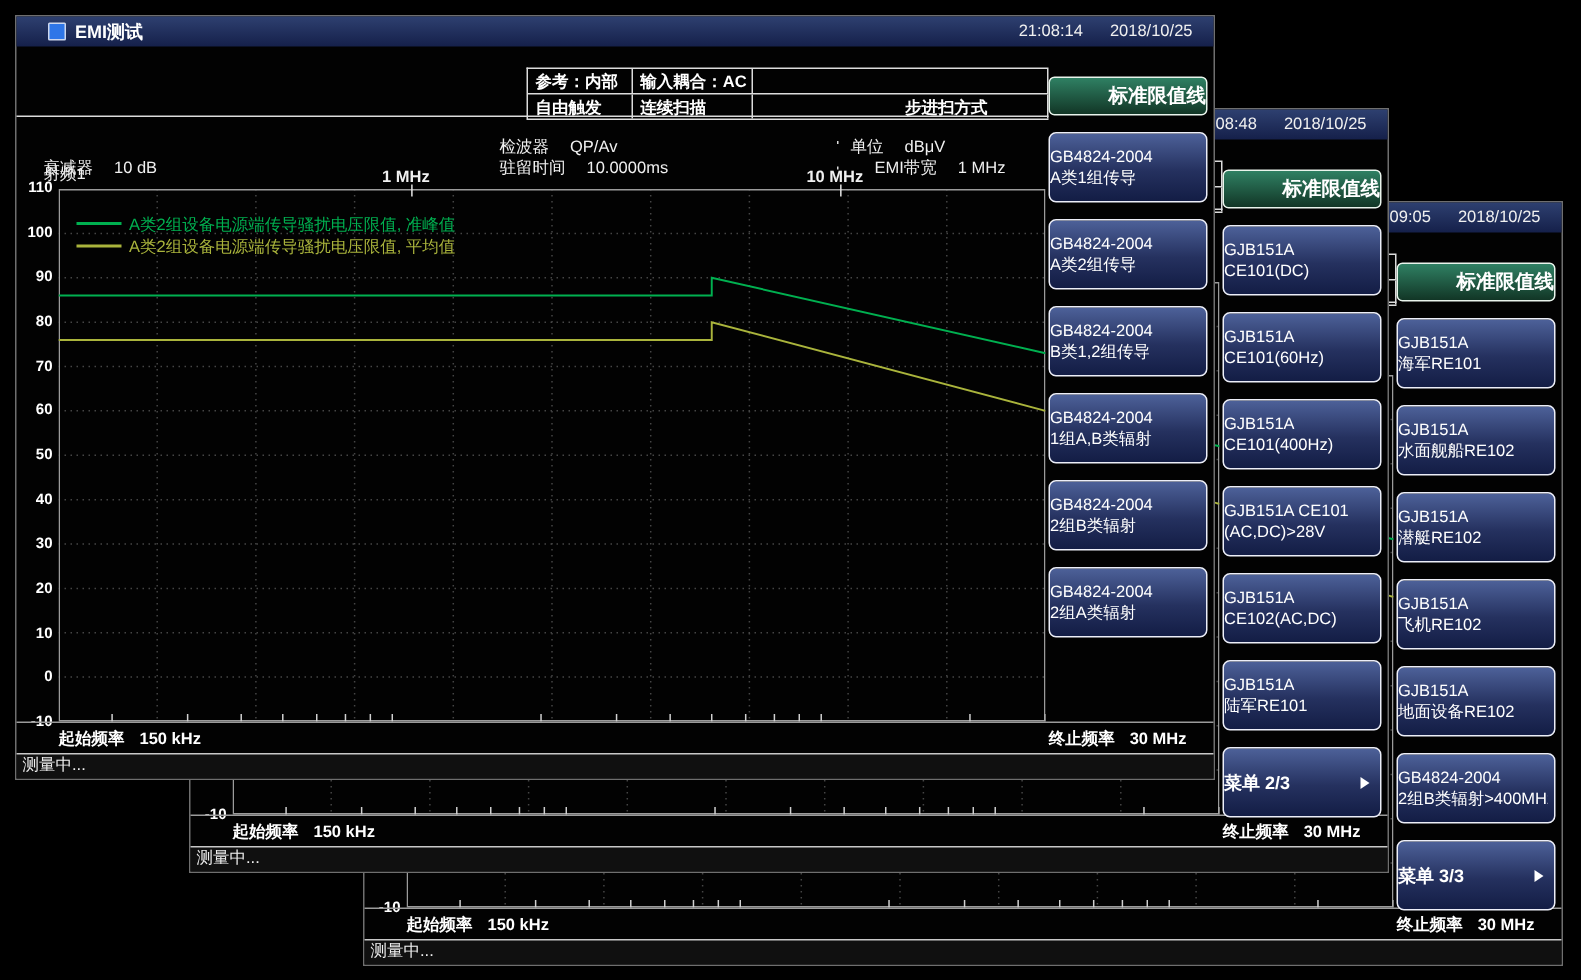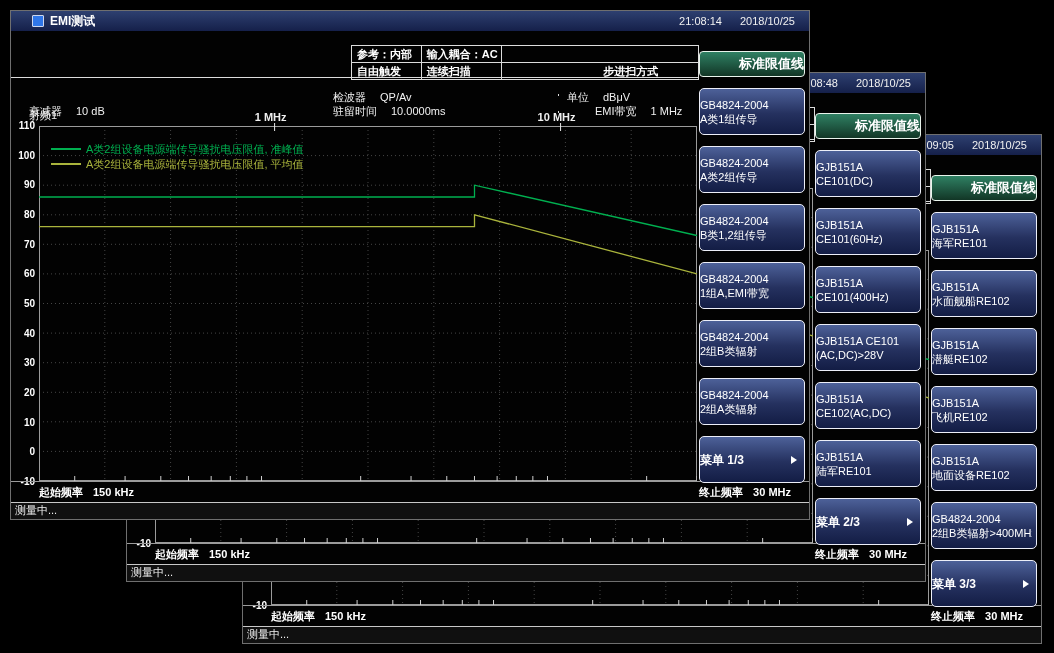--- a/index.html
+++ b/index.html
@@ -30,21 +30,21 @@
   .hcell{border-right:1px solid #dcdcdc;font-size:11px;font-weight:700;color:#fff;
          padding:1px 5px;white-space:nowrap;overflow:hidden;box-sizing:border-box;}
   .c1{width:70px;} .c2{width:80px;} .c3{width:58px;margin-top:48px;} .c4{width:140px;}
   .c4.pad{padding-left:44px;}
   .underline{position:absolute;left:0;top:66px;width:688px;border-top:1px solid #dcdcdc;}
 
   .anno{position:absolute;font-size:11px;color:#f0f0f0;white-space:nowrap;}
   .anno .val{margin-left:14px;}
   .rf{left:18px;top:97px}.atten{left:18px;top:93px}
   .det{left:322px;top:79px}.dwell{left:322px;top:93px}
-  .unit{left:556px;top:79px}.rbw{left:584px;top:93px}
+  .unit{left:556px;top:79px}.rbw{left:572px;top:93px}
 
   .ylabels{position:absolute;left:0;top:109px;width:24px;height:367px;
            display:flex;flex-direction:column;justify-content:space-between;}
   .ytick{height:11px;line-height:11px;font-size:10px;font-weight:700;color:#fff;text-align:right;}
 
   svg.plot-svg{position:absolute;left:28px;top:100px;width:658px;height:371px;}
 
   .legend{position:absolute;left:40px;top:131px;display:flex;flex-direction:column;gap:1px;}
   .legend-row{display:flex;align-items:center;height:14px;}
   .legend-line{width:30px;height:2px;margin-right:5px;background:#0b0;}
@@ -241,37 +241,33 @@
             <span>A类2组传导</span>
           </div>
 
           <div class="menu-btn">
             <span>GB4824-2004</span>
             <span>B类1,2组传导</span>
           </div>
 
           <div class="menu-btn">
             <span>GB4824-2004</span>
-            <span>1组A,EMI带宽</span>
+            <span>1组A,B类辐射</span>
           </div>
 
           <div class="menu-btn">
             <span>GB4824-2004</span>
             <span>2组B类辐射</span>
           </div>
 
           <div class="menu-btn">
             <span>GB4824-2004</span>
             <span>2组A类辐射</span>
           </div>
 
-        <div class="menu-btn pager">
-          <span>菜单 1/3</span>
-          <span class="arrow"></span>
-        </div>
       </div>
 
     </div>
 
     <div class="window">
 
       <div class="titlebar">
         <span class="app-icon"></span>
         <span class="title">EMI测试</span>
         <span class="clock">21:08:48</span>

